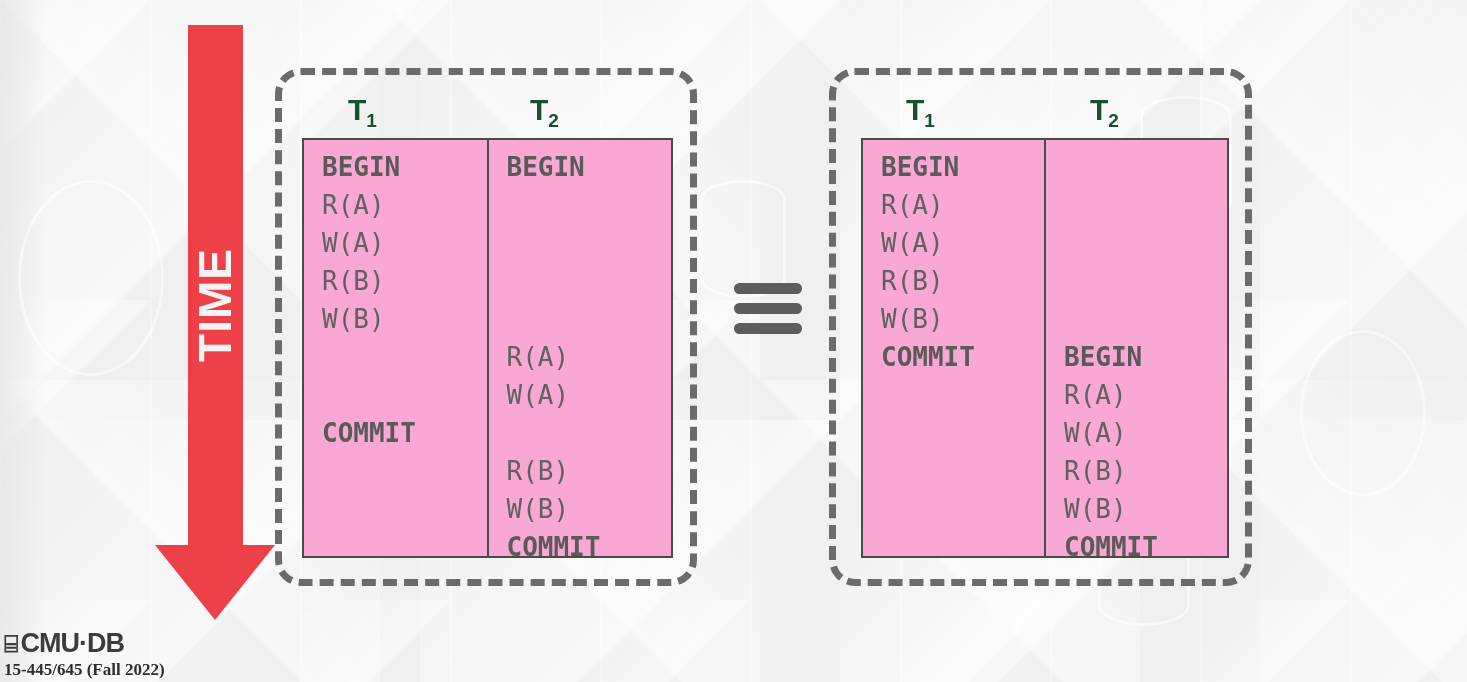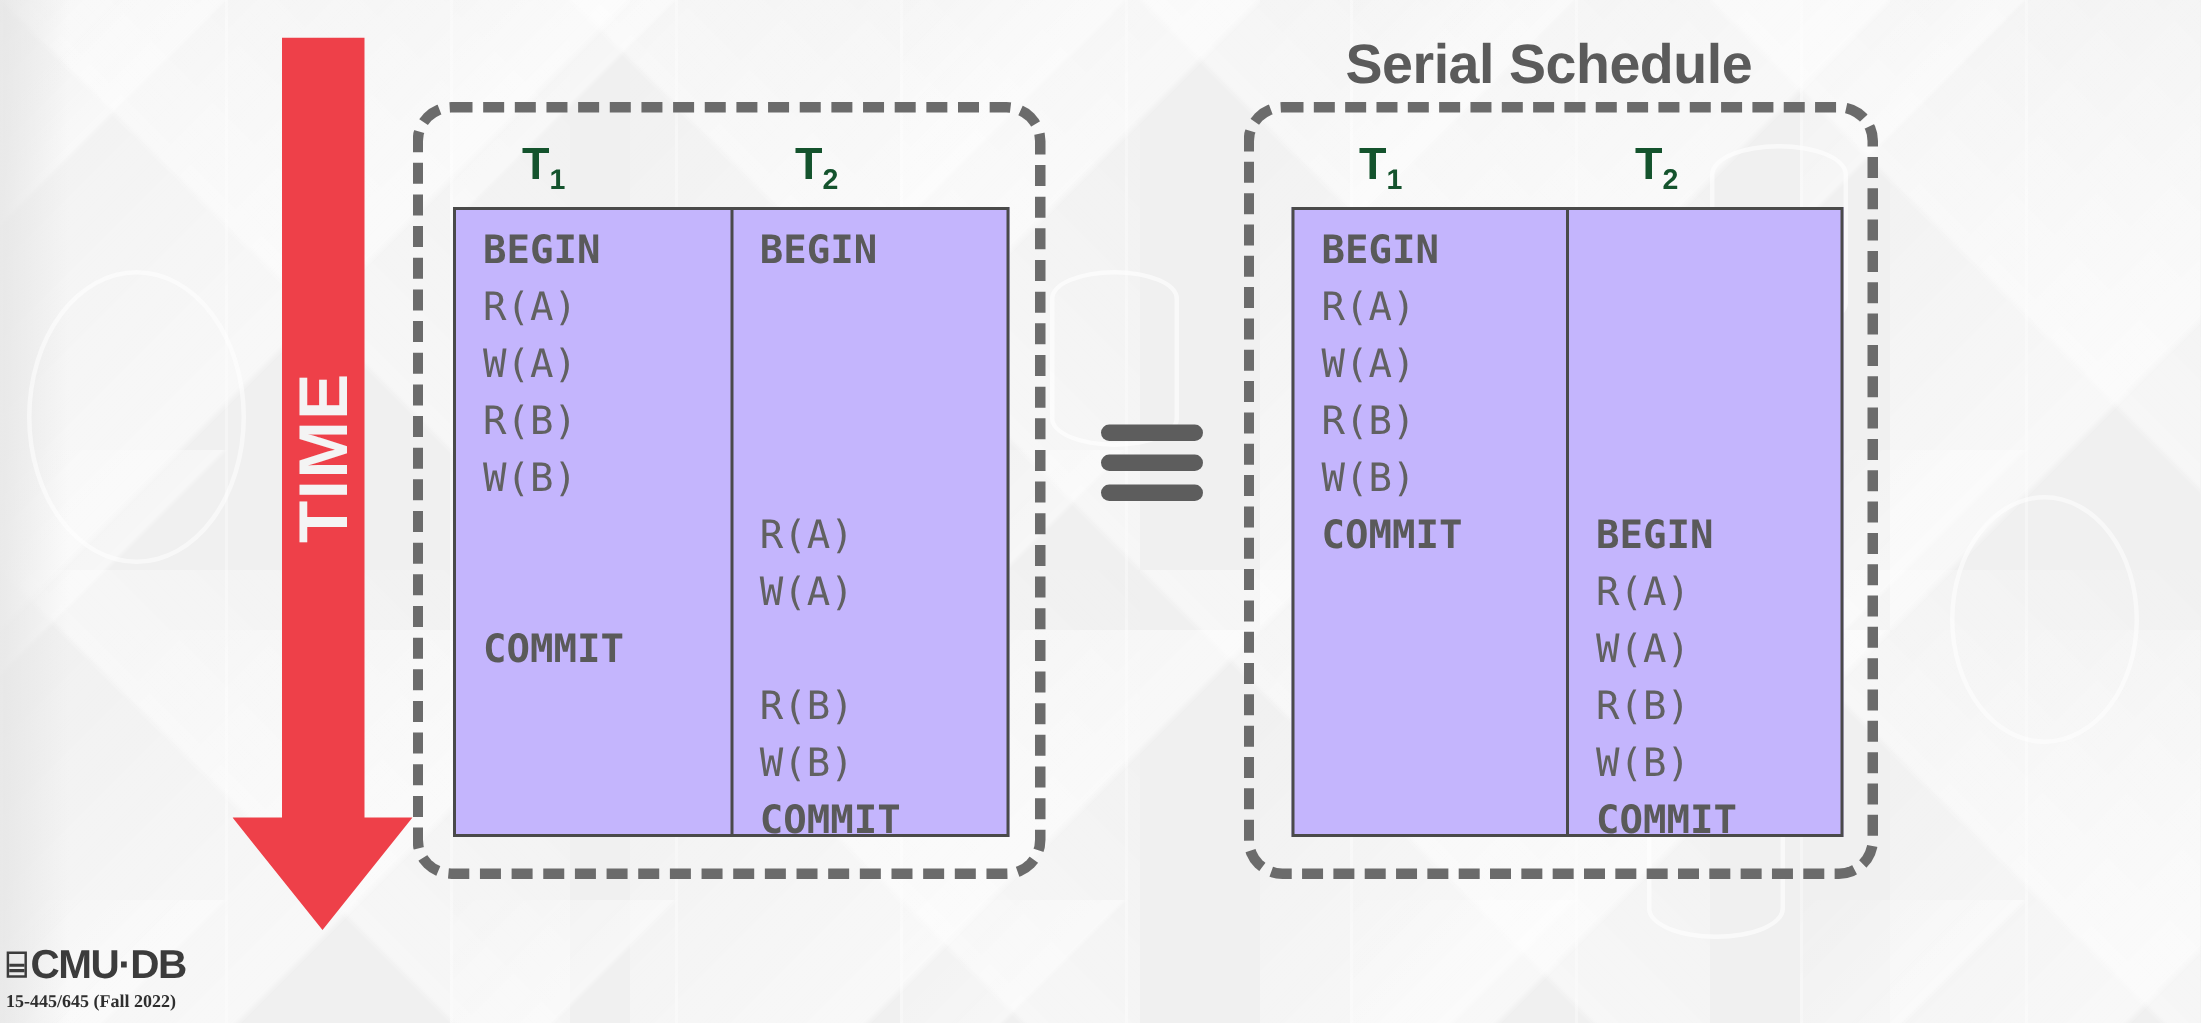--- a/index.html
+++ b/index.html
@@ -65,21 +65,21 @@
 
   
   .txn-head{
     position:absolute;color:#14532d;font-weight:bold;font-size:30px;
     text-align:left;white-space:nowrap;
   }
   .txn-head sub{font-size:19px;font-weight:bold;}
 
   
   .sched-table{
-    position:absolute;background:#c4b5fd;border:2px solid #4a4a4a;
+    position:absolute;background:#f9a8d4;border:2px solid #4a4a4a;
     box-sizing:border-box;display:flex;
   }
   #table-schedule{left:302px;top:138px;width:371px;height:420px;}
   #table-serial{left:861px;top:138px;width:368px;height:420px;}
   .col{flex:1 1 0;box-sizing:border-box;padding:8px 0 0 18px;}
   .col.col-right{border-left:2px solid #4a4a4a;}
   .op{
     height:38px;line-height:38px;
     font-family:"DejaVu Sans Mono", monospace;
     font-size:26px;color:#616161;white-space:pre;
@@ -93,37 +93,36 @@
 
   
   .footer{position:absolute;left:4px;top:628px;z-index:3;}
   .footer-logo{
     display:flex;align-items:center;gap:3px;
     color:#3c3c3c;font-weight:bold;font-size:27px;letter-spacing:-1px;
   }
   .footer-logo .glyph{font-size:24px;line-height:1;}
   .footer-course{
     color:#2e2e2e;font-family:"Liberation Serif", serif;
-    font-weight:bold;font-size:12px;margin-top:1px;
+    font-weight:bold;font-size:17px;margin-top:1px;
   }
 </style>
 </head>
 <body>
 
 <div class="bg-watermark"></div>
 <div class="edge-left"></div>
 <div class="wm-db" style="left:1098px;top:500px;width:86px;height:120px;"></div>
 <div class="wm-db" style="left:1140px;top:96px;width:86px;height:120px;"></div>
 <div class="wm-db" style="left:700px;top:180px;width:80px;height:112px;"></div>
 <div class="wm-ell" style="left:18px;top:180px;width:140px;height:190px;"></div>
 <div class="wm-ell" style="left:1300px;top:330px;width:120px;height:160px;"></div>
 
 <div class="stage">
 
-  <div class="title" id="title-serial">Serial Schedule</div>
 
   <div class="time-arrow">
     <svg width="120" height="595" viewBox="0 0 120 595">
       <polygon points="33,0 88,0 88,520 120,520 60,595 0,520 33,520" fill="#ee4049"></polygon>
     </svg>
   </div>
   <div class="time-label">TIME</div>
 
   <div class="equiv">
     <i></i>

